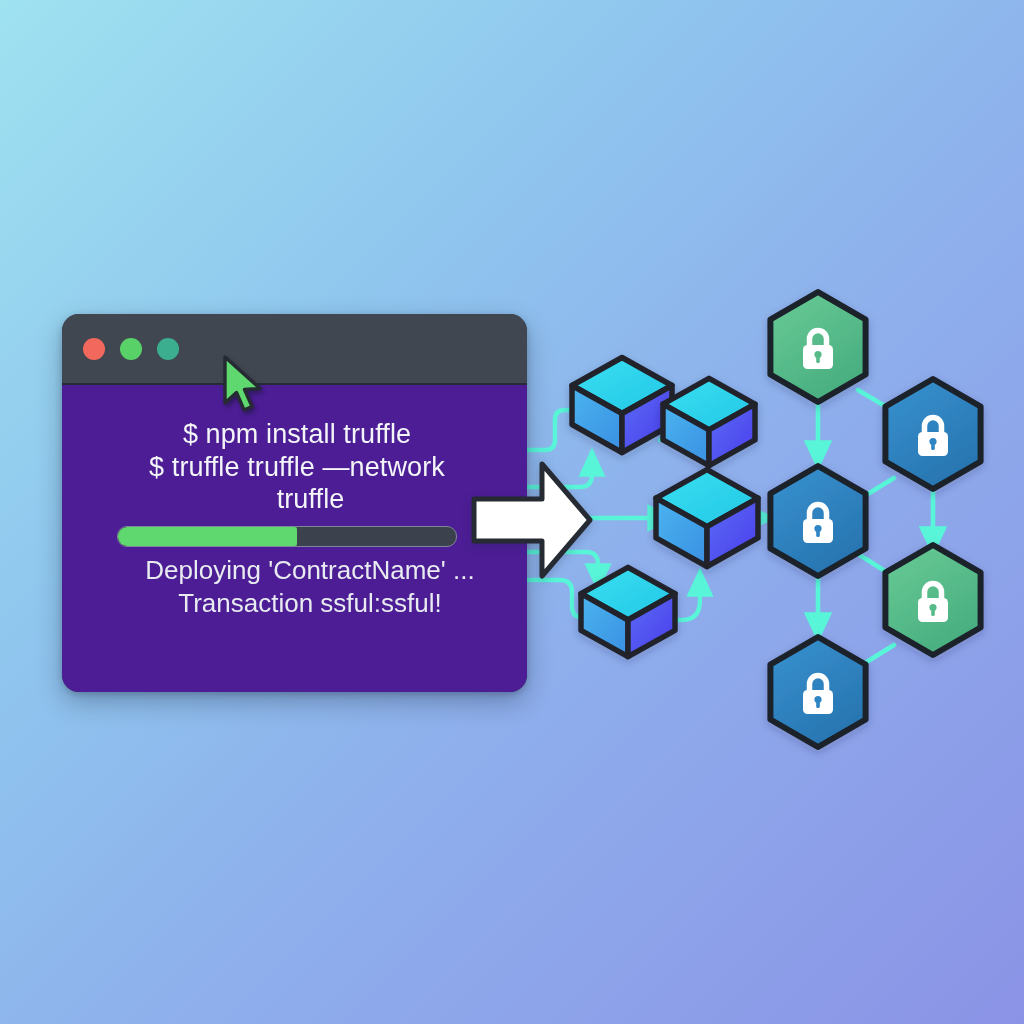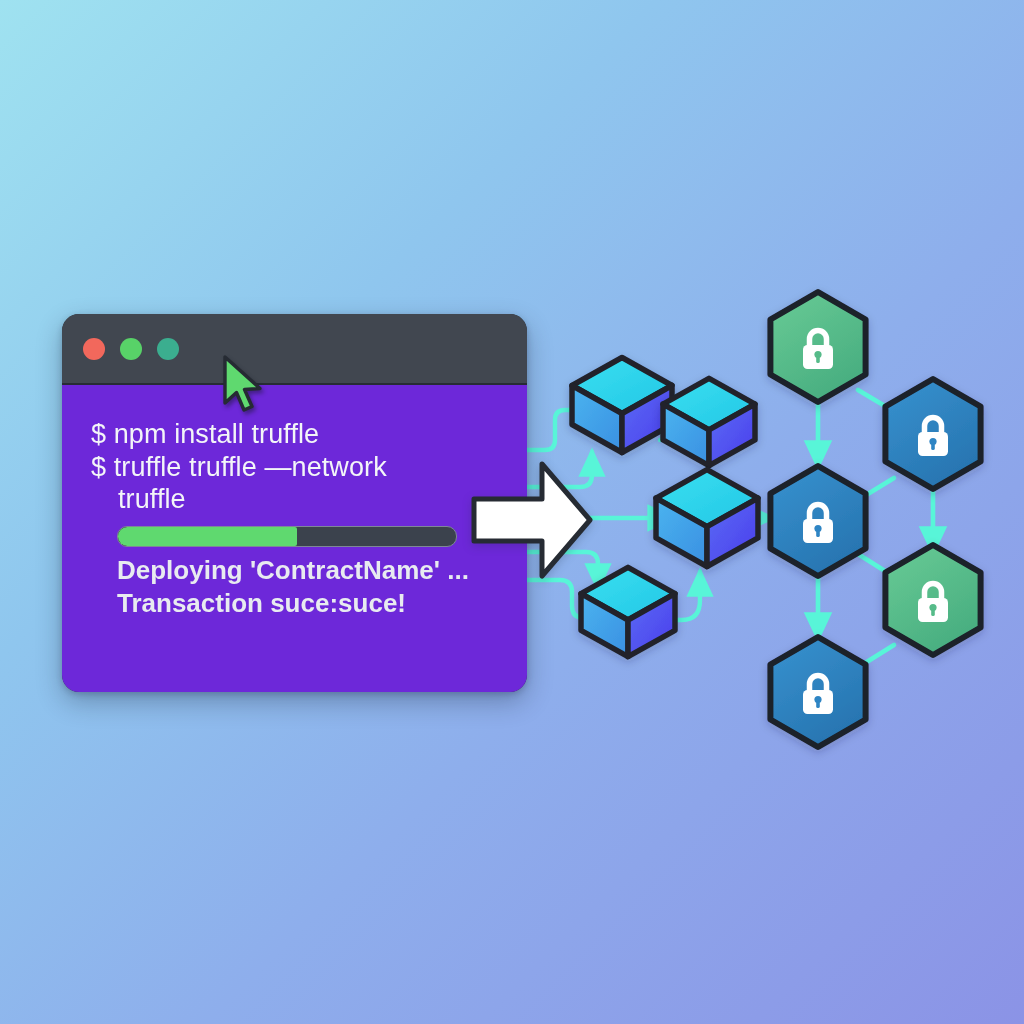--- a/index.html
+++ b/index.html
@@ -57,23 +57,24 @@
   .dot.red   { background: #f2685c; }
   .dot.green { background: #58d268; }
   .dot.teal  { background: #3bae8f; }
 
   .term-body {
     position: absolute;
     left: 0;
     top: 71px;
     right: 0;
     bottom: 0;
-    background: #6d28d9;
+    background: #4c1d95;
     padding: 33px 24px 0 29px;
     box-sizing: border-box;
+    text-align: center;
   }
   .cmd-line {
     color: #f3f5f8;
     font-size: 27px;
     line-height: 32.5px;
     white-space: pre;
     letter-spacing: 0.1px;
   }
   .cmd-line.wrap-cont { padding-left: 27px; }
 
@@ -93,21 +94,20 @@
     left: 0; top: 0; bottom: 0;
     background: #5fd96f;
     border-radius: 9px 2px 2px 9px;
   }
   .log-line {
     color: #e8ebf0;
     font-size: 26px;
     line-height: 33px;
     padding-left: 26px;
     white-space: pre;
-    font-weight: bold;
   }
 
   
   .cursor {
     position: absolute;
     left: 222px;
     top: 355px;
     width: 44px;
     height: 58px;
     filter: drop-shadow(2px 3px 2px rgba(15,20,30,0.45));
@@ -279,21 +279,21 @@
     <div class="term-body">
       <div class="cmd-line"><span>$</span> <span>npm install truffle</span></div>
       <div class="cmd-line"><span>$</span> <span>truffle truffle —network</span></div>
       <div class="cmd-line wrap-cont"><span>truffle</span></div>
 
       <div class="progress-track">
         <div class="progress-fill" style="width: 53%; background: rgb(95, 217, 111);"></div>
       </div>
 
       <div class="log-line">Deploying 'ContractName' ...</div>
-      <div class="log-line">Transaction suce:suce!</div>
+      <div class="log-line">Transaction ssful:ssful!</div>
     </div>
   </div>
 
   <svg class="cursor" viewBox="0 0 44 58">
     <path d="M3,2 L3,48 L14.5,37.5 L22,55 L30,51.5 L22.5,34.5 L38,33.5 Z" fill="#5fd96f" stroke="#262b33" stroke-width="3.4" stroke-linejoin="round"></path>
   </svg>
 
   <svg class="big-arrow" viewBox="0 0 125 130">
     <path d="M4,44 L72,44 L72,9 L120,65 L72,121 L72,86 L4,86 Z" fill="#ffffff" stroke="#262b33" stroke-width="5" stroke-linejoin="round"></path>
   </svg>

